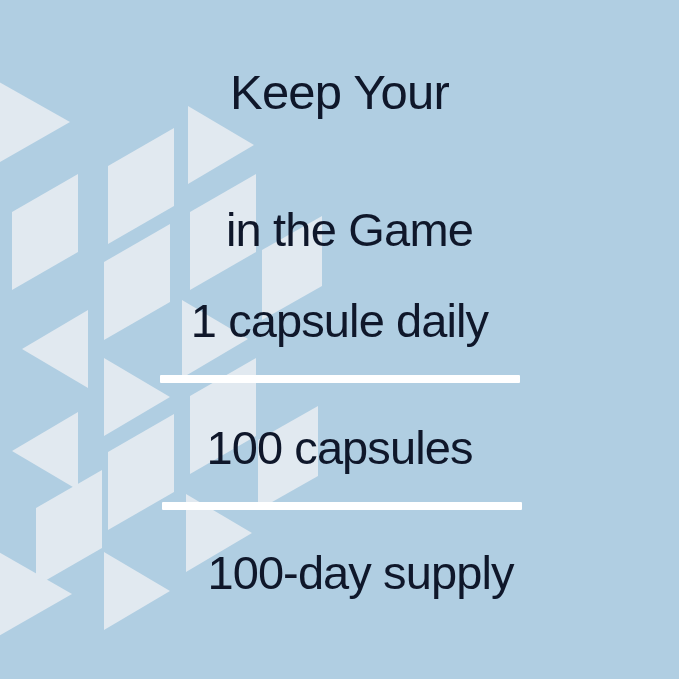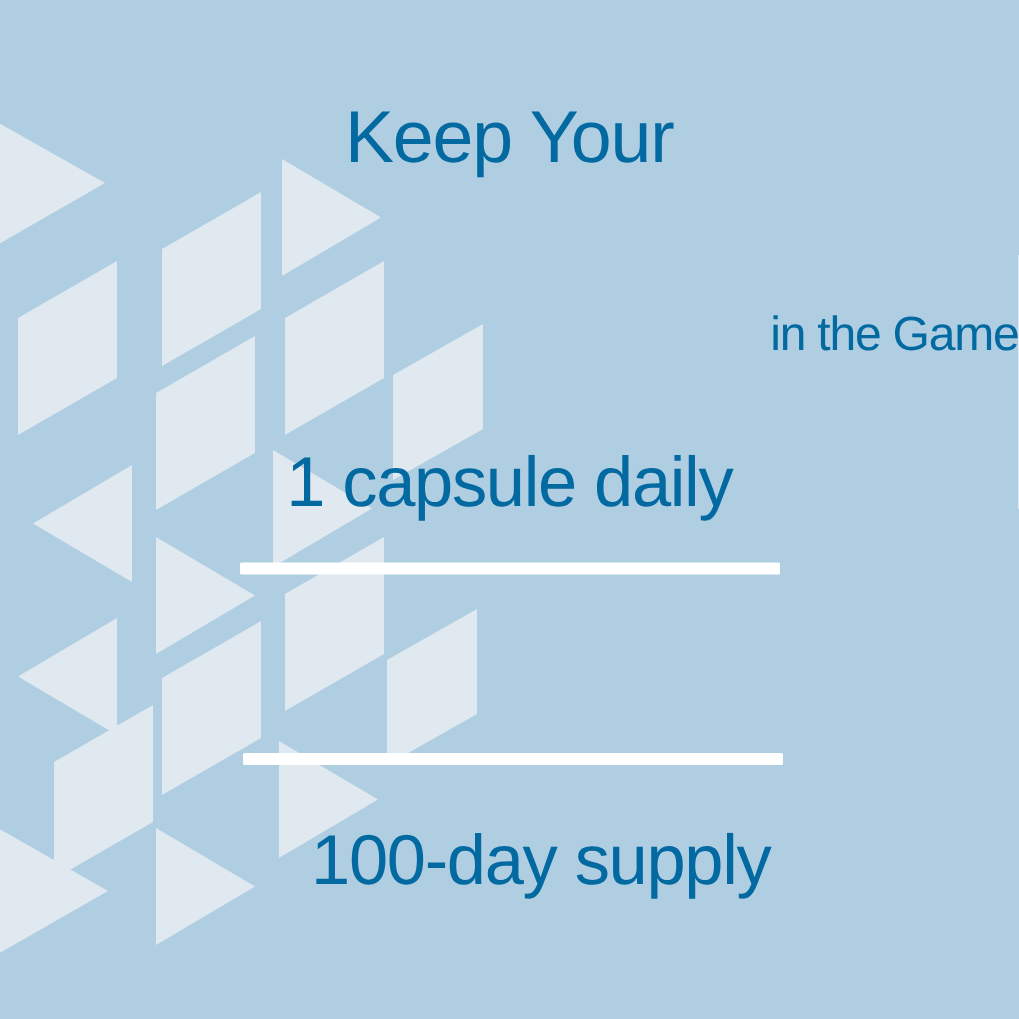--- a/index.html
+++ b/index.html
@@ -27,21 +27,21 @@
     position: absolute;
     left: 0;
     top: 0;
     width: 679px;
     height: 679px;
   }
 
   .txt {
     position: absolute;
     white-space: nowrap;
-    color: #0369a1;
+    color: #0f172a;
     line-height: 1;
     letter-spacing: -0.5px;
   }
 
   
   .head-1 {
     left: 0;
     right: 0;
     top: 68px;
     text-align: center;
@@ -55,22 +55,22 @@
     top: 127px;
     text-align: center;
     font-size: 71px;
     font-weight: 700;
     letter-spacing: -1.6px;
   }
   .head-3 {
     left: 0;
     right: 0;
     top: 206px;
-    text-align: right;
-    font-size: 32px;
+    text-align: center;
+    font-size: 47px;
     font-weight: 400;
     letter-spacing: -0.8px;
     margin-left: 20px;
   }
 
   
   .fact {
     left: 0;
     right: 0;
     text-align: center;
@@ -130,19 +130,20 @@
 
   <div id="content">
 
     <div class="txt head-1">Keep Your</div>
     <div class="txt head-3">in the Game</div>
 
     <div class="txt fact fact-1">1 capsule daily</div>
 
     <div class="divider divider-1"></div>
 
+    <div class="txt fact fact-2">100 capsules</div>
 
     <div class="divider divider-2"></div>
 
     <div class="txt fact fact-3">100-day supply</div>
 
   </div>
 </div>
 
 </body></html>

